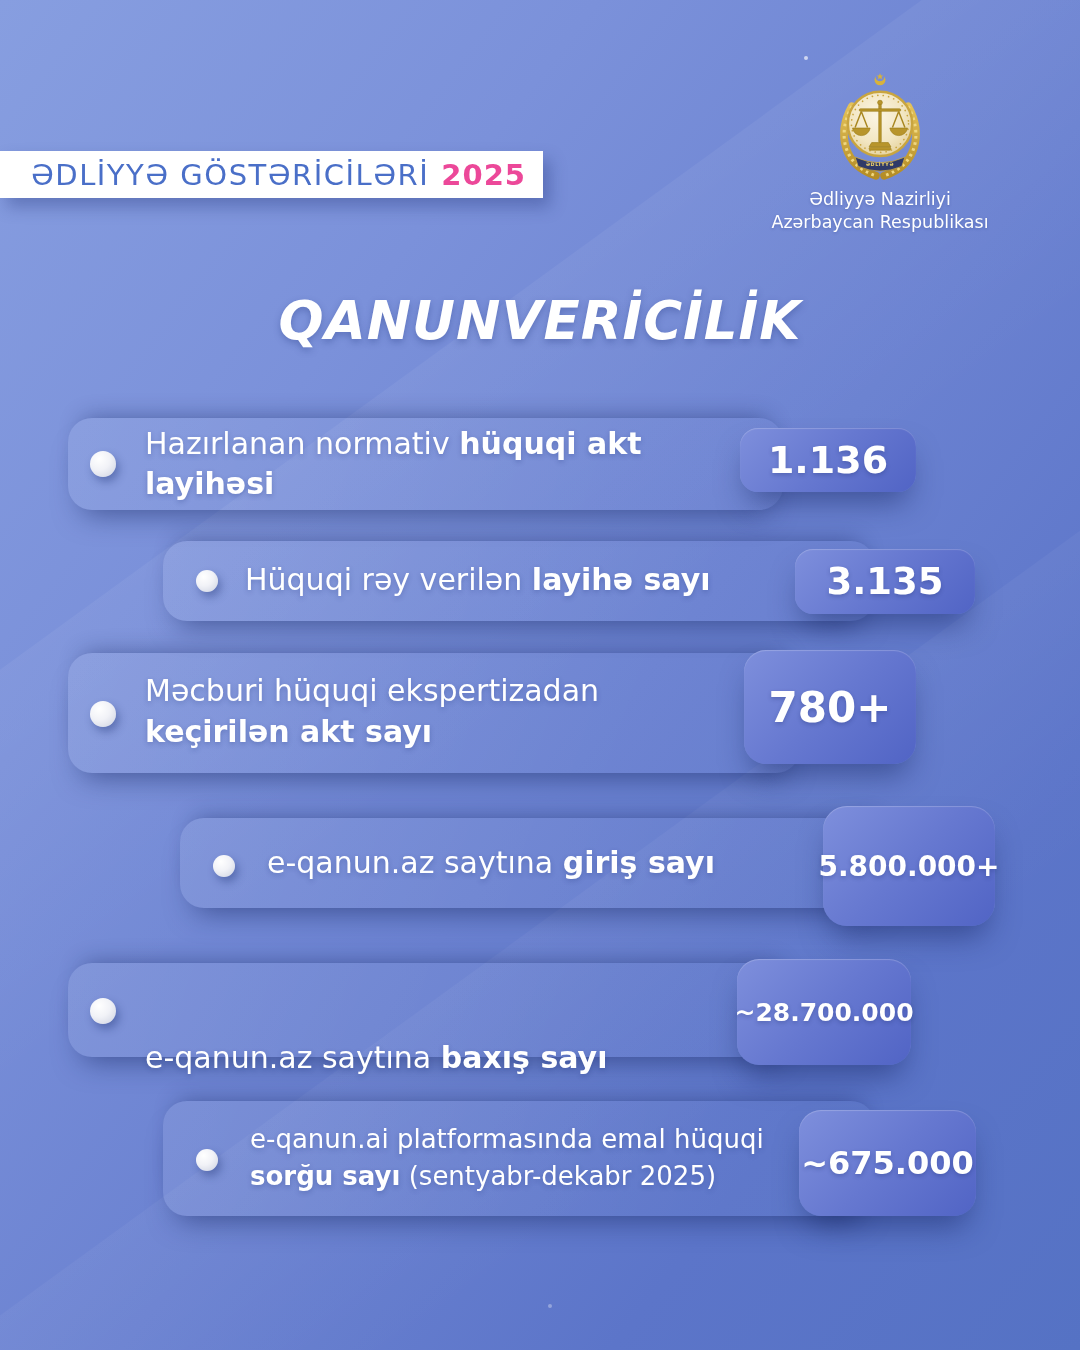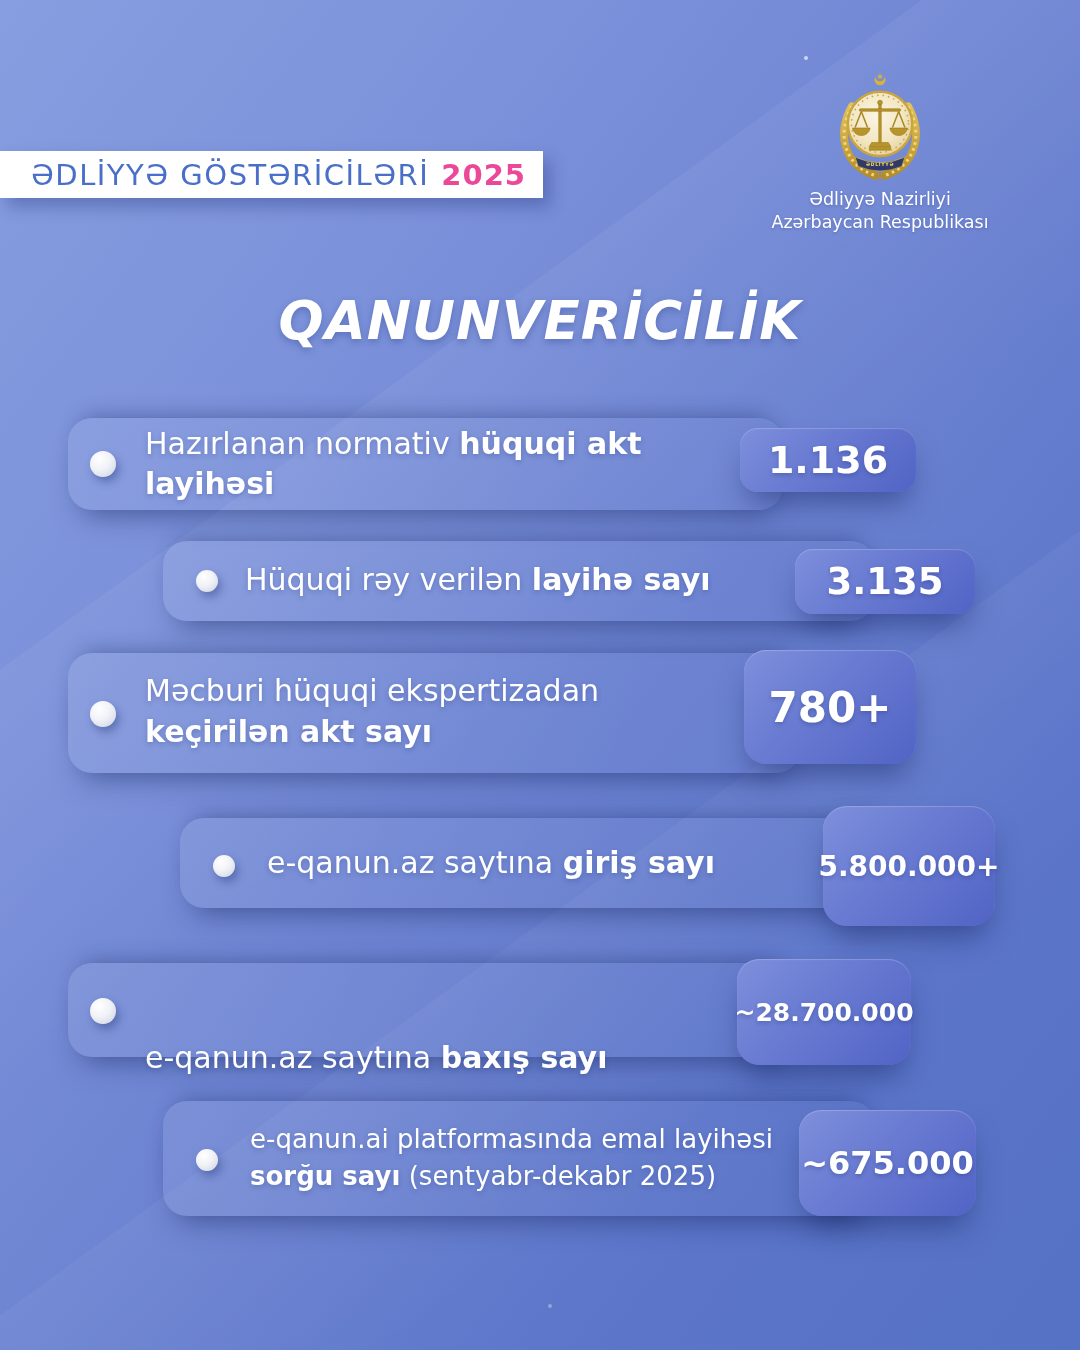--- a/index.html
+++ b/index.html
@@ -188,16 +188,16 @@
   </div>
 
   <div class="row r5">
     <span class="bullet"></span>
     <div class="label"><span>e-qanun.az saytına </span><b>baxış sayı</b><span></span></div>
     <div class="badge">~28.700.000</div>
   </div>
 
   <div class="row r6">
     <span class="bullet"></span>
-    <div class="label"><span>e-qanun.ai platformasında emal layihəsi </span><b>sorğu sayı</b><span> (sentyabr-dekabr 2025)</span></div>
+    <div class="label"><span>e-qanun.ai platformasında emal hüquqi </span><b>sorğu sayı</b><span> (sentyabr-dekabr 2025)</span></div>
     <div class="badge">~675.000</div>
   </div>
 </div>
 
 </body></html>

